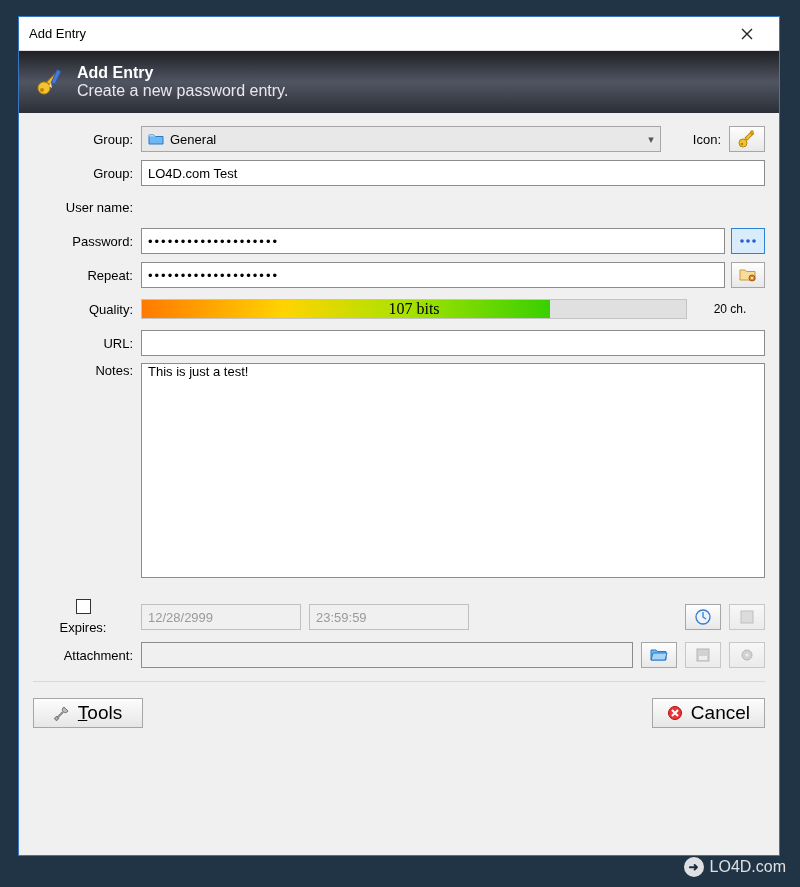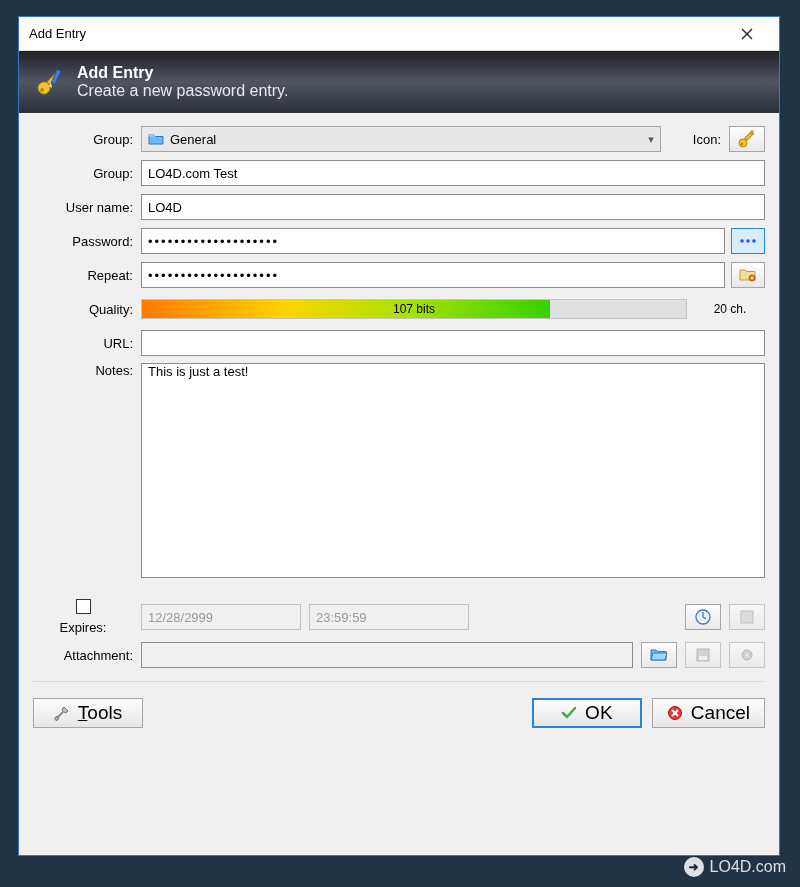--- a/index.html
+++ b/index.html
@@ -102,21 +102,21 @@
     border:1px solid #c4c4c4;
     position:relative;
     display:flex; align-items:center; justify-content:center;
     overflow:hidden;
   }
   .quality-fill {
     position:absolute; left:0; top:0; bottom:0;
     width:75%;
     background: linear-gradient(to right, #ff7a00 0%, #ffd400 35%, #a8e200 65%, #38d000 100%);
   }
-  .quality-text { position:relative; z-index:1; font-size:12px; }
+  .quality-text { position:relative; z-index:1; font-size:16px;font-family:Liberation Serif, serif; }
   .quality-ch { width:70px; font-size:12px; text-align:center; }
 
   .notes-area {
     flex:1; height:215px;
     border:1px solid #8c8c8c; background:#fff;
     padding:0 6px;
   }
 
   .expires-date, .expires-time {
     height:26px;
@@ -235,23 +235,20 @@
 
     <div class="row">
       <div class="lbl">Group:</div>
       <div class="field">
         <input type="text" value="LO4D.com Test" style="">
       </div>
     </div>
 
     <div class="row">
       <div class="lbl">User name:</div>
-      <div class="field">
-        <input type="text" value="LO4D" style="">
-      </div>
     </div>
 
     <div class="row">
       <div class="lbl">Password:</div>
       <div class="field">
         <input type="text" class="pw" value="••••••••••••••••••••" style="">
         <div class="sq-btn active">
           <svg width="18" height="10" viewBox="0 0 18 10">
             <circle cx="3" cy="5" r="1.8" fill="#2a5bd4"></circle>
             <circle cx="9" cy="5" r="1.8" fill="#2a5bd4"></circle>
@@ -345,26 +342,20 @@
     <div class="footer">
       <div class="btn">
         <svg width="16" height="16" viewBox="0 0 16 16">
           <path d="M3 13 L9 7" stroke="#888" stroke-width="2"></path>
           <path d="M10 2 a3 3 0 1 0 4 4 L12 4 Z" fill="#bbb" stroke="#777"></path>
           <rect x="1" y="12" width="3" height="3" transform="rotate(45 2.5 13.5)" fill="#bbb" stroke="#777"></rect>
         </svg>
         <span><span class="u">T</span><span>ools</span></span>
       </div>
       <div class="spacer"></div>
-      <div class="btn primary">
-        <svg width="16" height="16" viewBox="0 0 16 16">
-          <path d="M2 8 L6 12 L14 3" stroke="#3cb043" stroke-width="2.5" fill="none" stroke-linecap="round"></path>
-        </svg>
-        <span>OK</span>
-      </div>
       <div class="btn">
         <svg width="16" height="16" viewBox="0 0 16 16">
           <circle cx="8" cy="8" r="6.5" fill="#e33" stroke="#a11"></circle>
           <path d="M5 5 L11 11 M11 5 L5 11" stroke="#fff" stroke-width="2"></path>
         </svg>
         <span>Cancel</span>
       </div>
     </div>
 
   </div>

